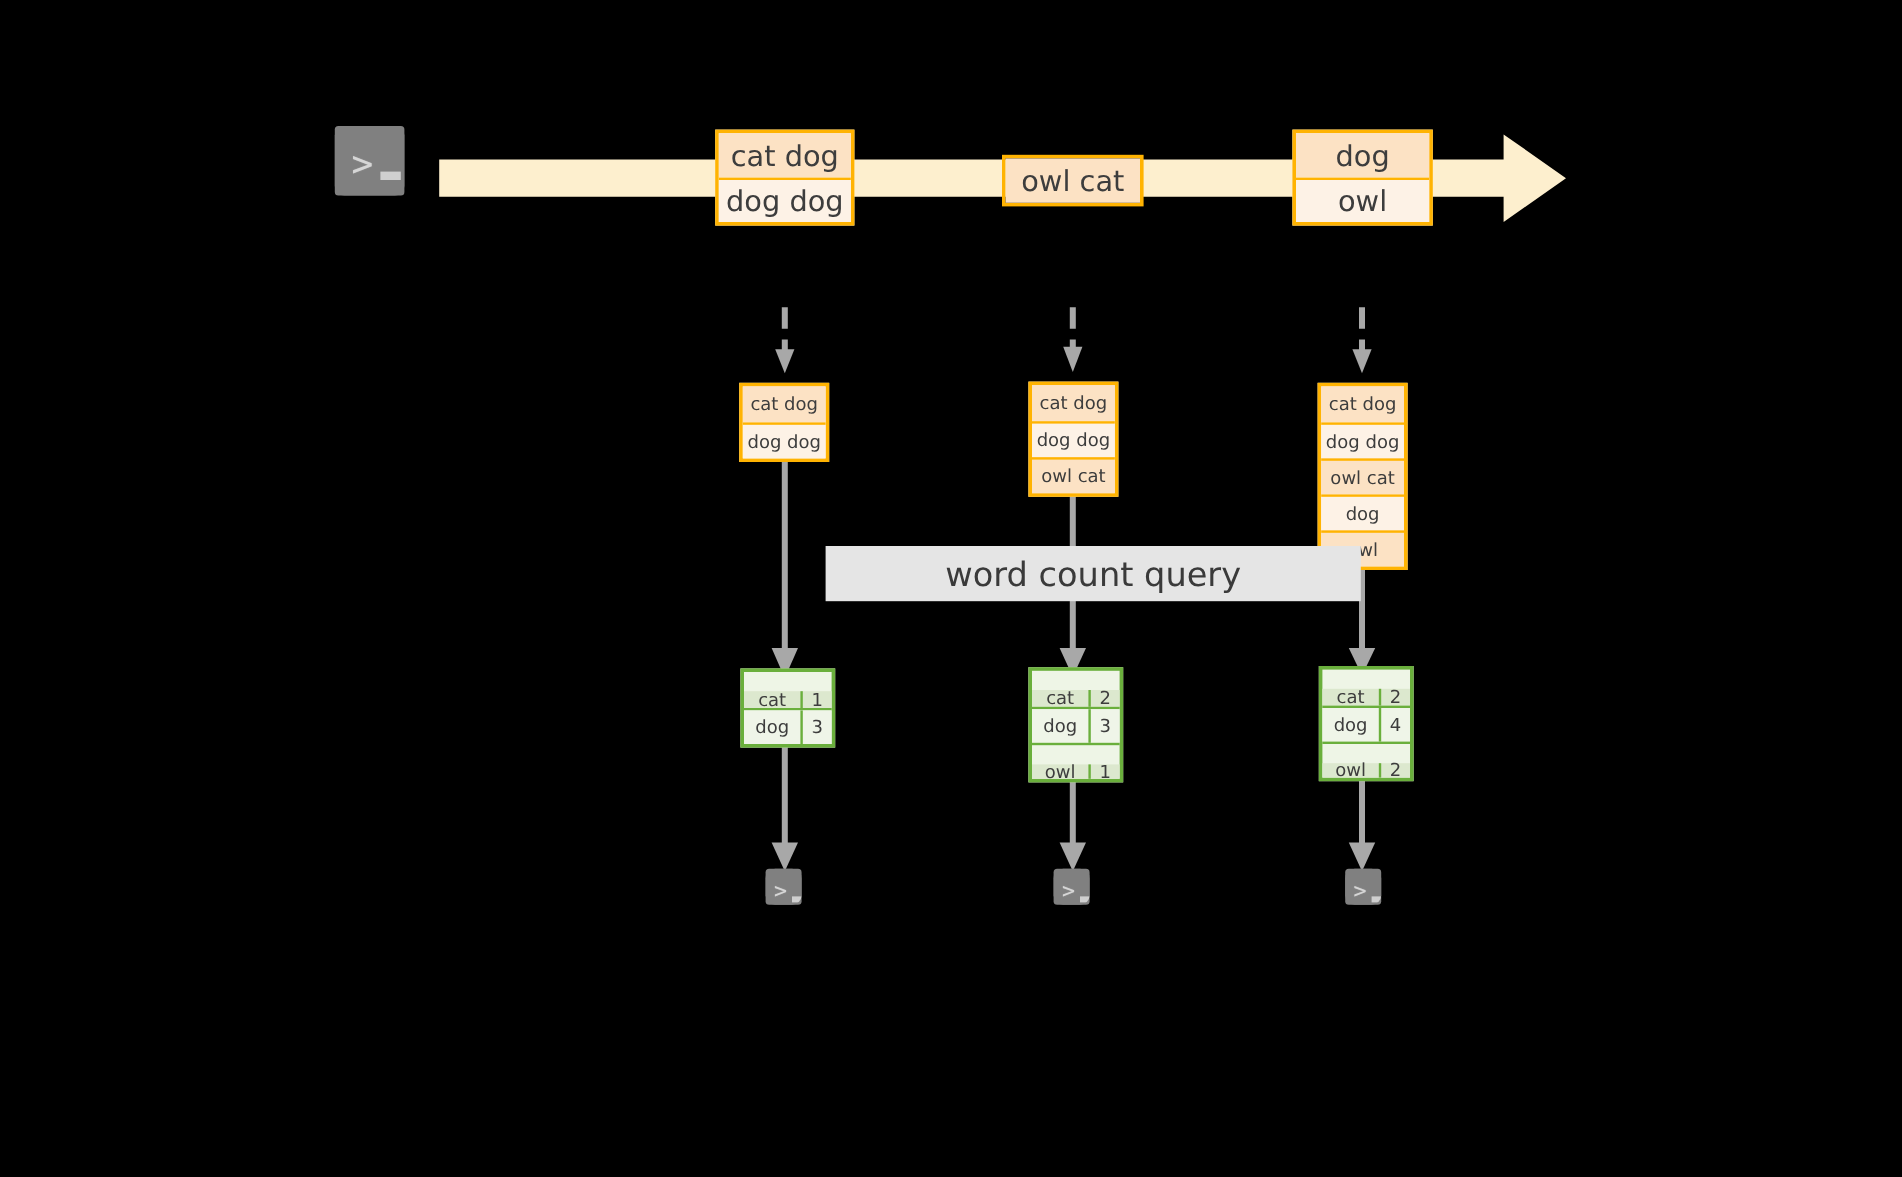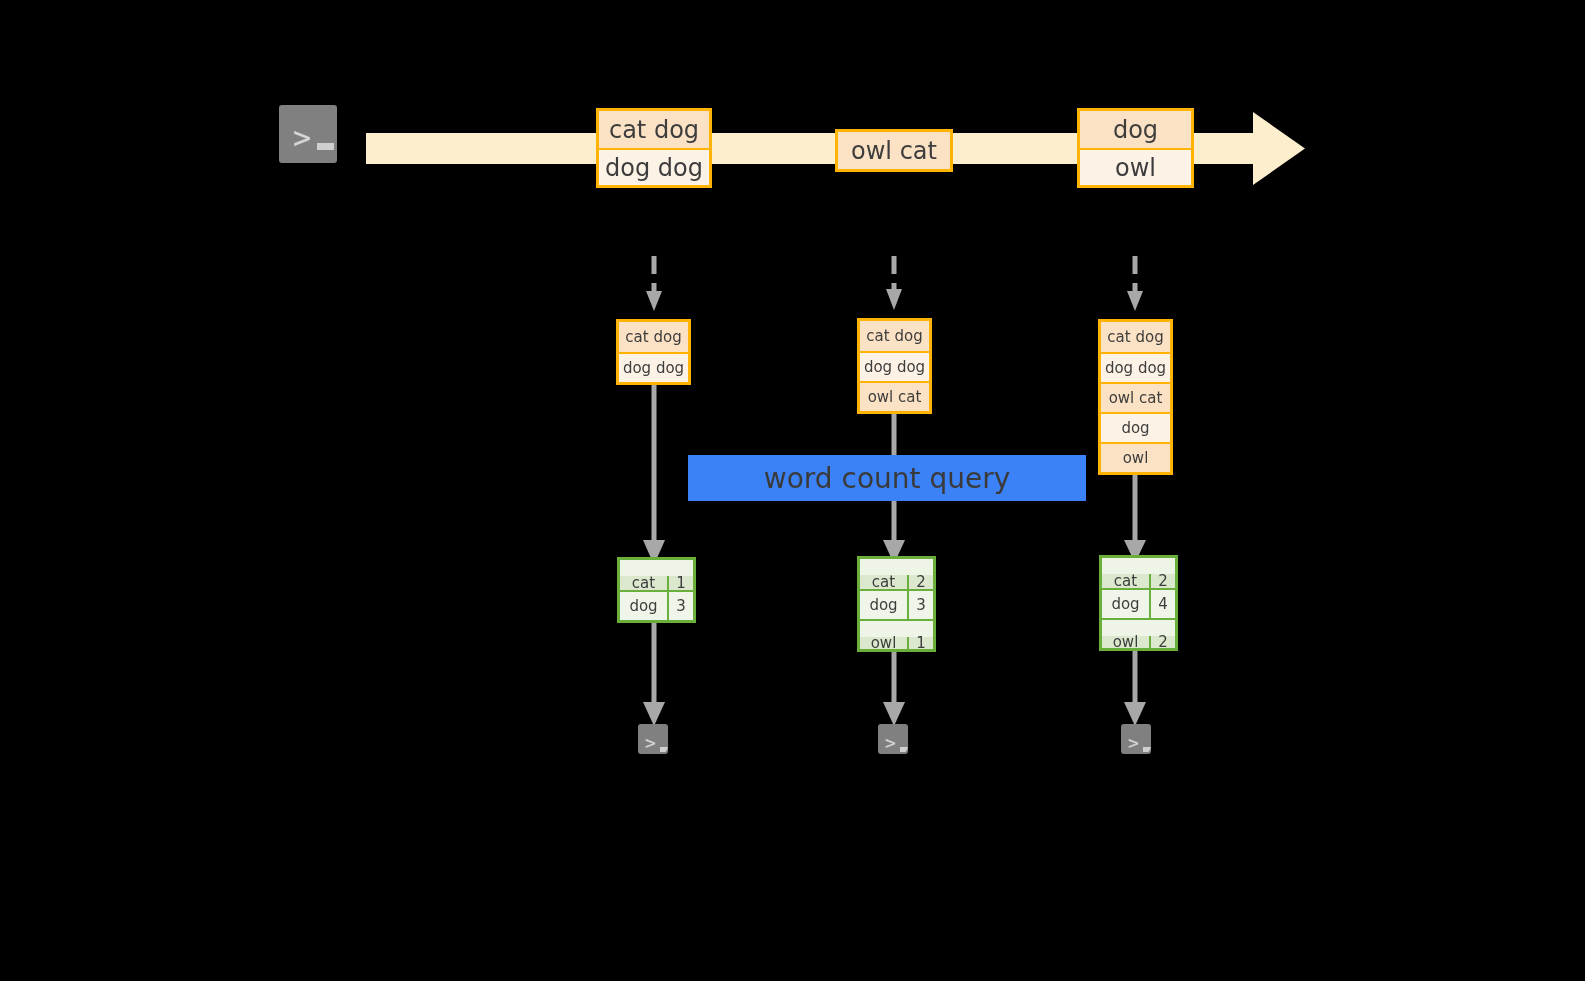--- a/index.html
+++ b/index.html
@@ -156,23 +156,23 @@
 
   .rtable-1 { left: 617px; top: 557px; }
   .rtable-2 { left: 857px; top: 556px; }
   .rtable-3 { left: 1099px; top: 555px; }
 
   
   .query-band {
     position: absolute;
     left: 688px;
     top: 455px;
-    width: 398px;
+    width: 446px;
     height: 46px;
-    background: #3b82f6;
+    background: #e5e5e5;
     display: flex;
     align-items: center;
     justify-content: center;
   }
   .query-band .label {
     font-size: 28px;
     color: #3a3a3a;
     white-space: nowrap;
   }
 </style>

